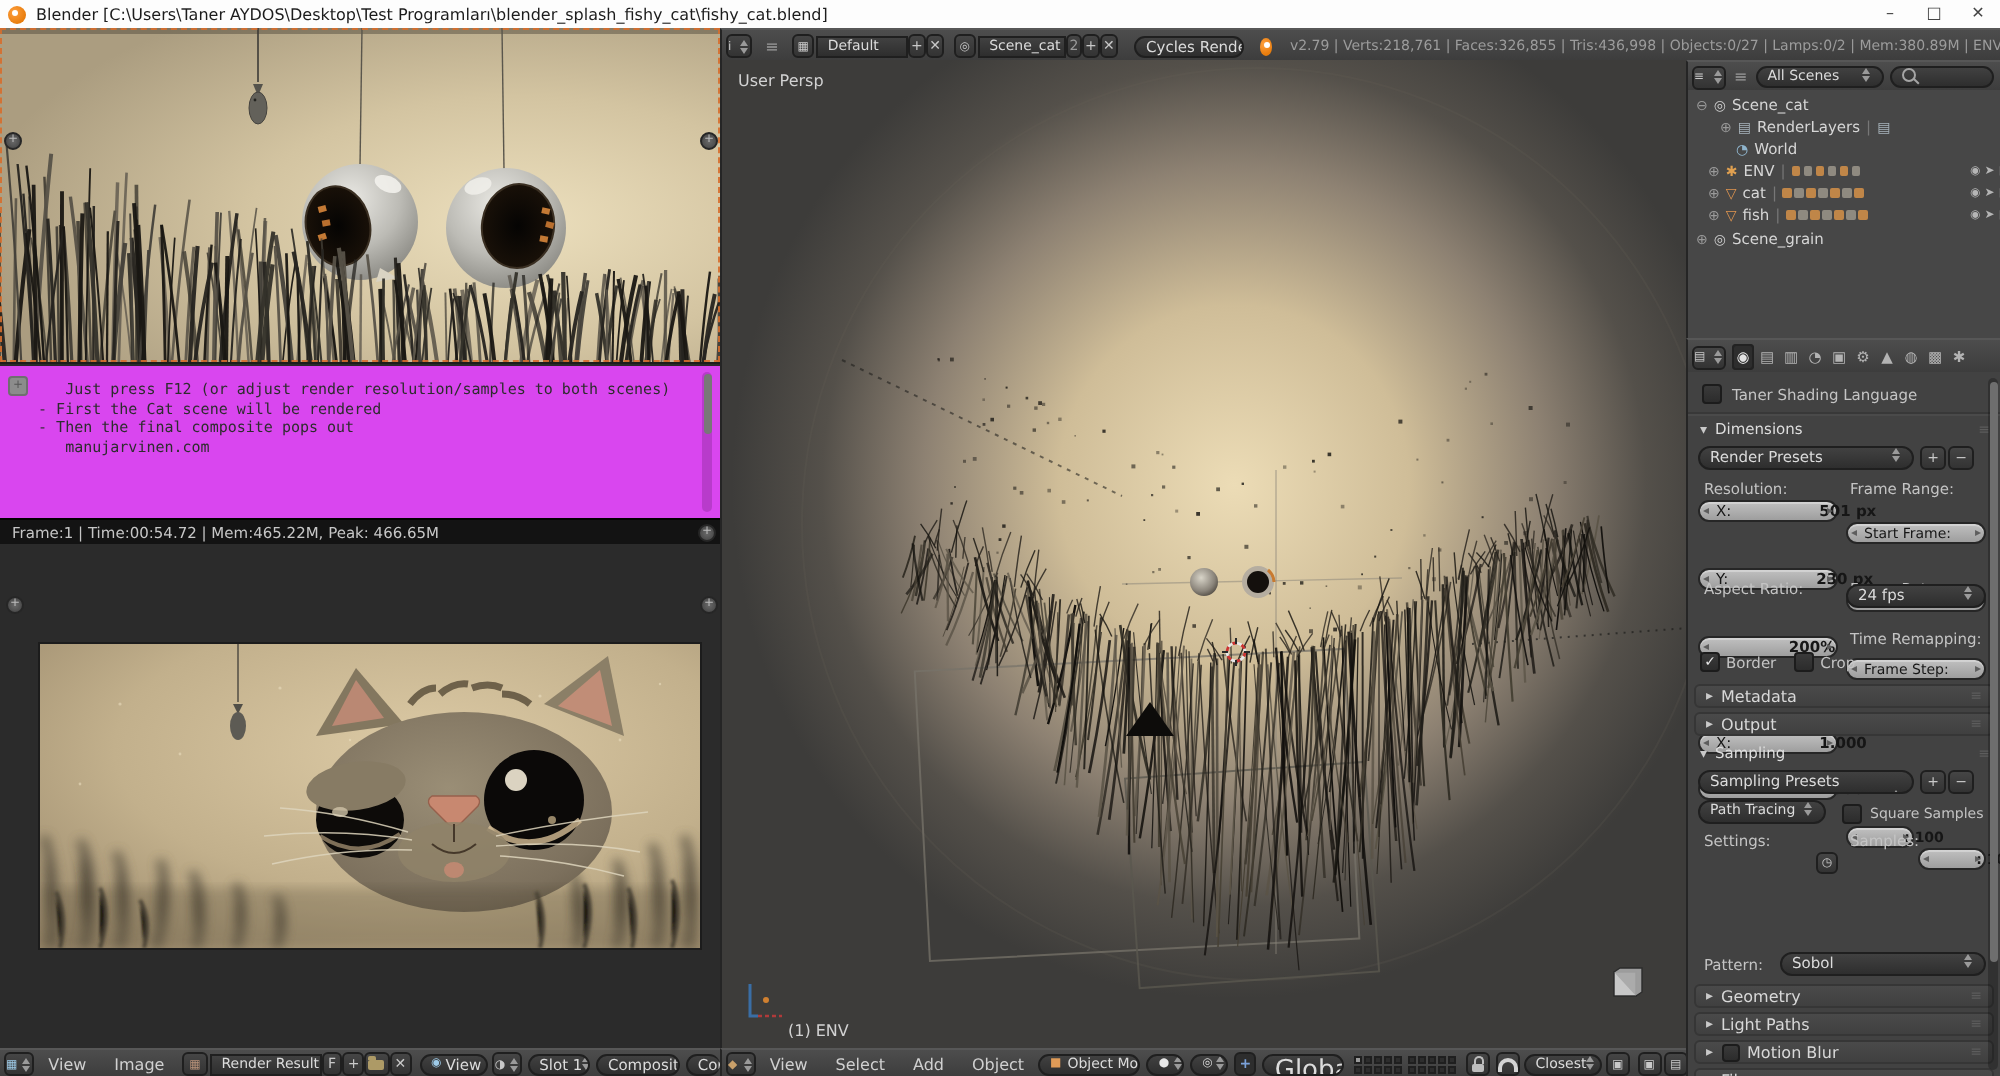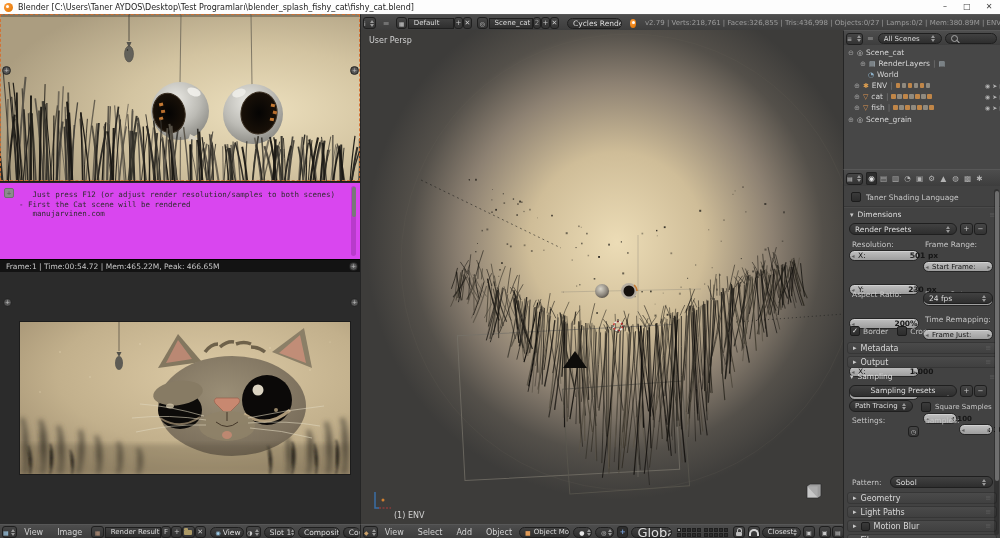--- a/index.html
+++ b/index.html
@@ -12,21 +12,21 @@
   .blogo{width:9px;height:9px;border-radius:50%;background:radial-gradient(circle at 35% 35%,#ff9f3e,#e87d0d 70%);
          margin:0 5px 0 4px;position:relative;}
   .blogo::after{content:"";position:absolute;left:2px;top:2.5px;width:3px;height:3px;border-radius:50%;background:#fff;}
   #win-controls{margin-left:auto;display:flex;align-items:center;height:14px;}
   .winbtn{width:22px;text-align:center;font-size:8px;color:#444;line-height:14px;}
   
   .hdr{background:linear-gradient(#4d4d4d,#3c3c3c);border-top:1px solid #575757;border-bottom:1px solid #252525;
        display:flex;align-items:center;color:#d6d6d6;font-size:8px;}
   .menu{padding:0 7px;color:#d0d0d0;white-space:nowrap;}
   .bd{background:linear-gradient(#414141,#2e2e2e);border:1px solid #1f1f1f;border-radius:7px;color:#dcdcdc;
-      font-size:7.5px;display:flex;align-items:center;padding:0 5px;height:11px;box-sizing:border-box;white-space:nowrap;overflow:hidden;}
+      font-size:7.5px;display:flex;align-items:flex-start;padding:0 5px;height:11px;box-sizing:border-box;white-space:nowrap;overflow:hidden;}
   .sq{background:linear-gradient(#454545,#333);border:1px solid #1f1f1f;border-radius:3px;color:#c9c9c9;
       font-size:7px;display:flex;align-items:center;justify-content:center;height:12px;box-sizing:border-box;}
   .updn{display:inline-block;width:5px;height:7px;position:relative;margin-left:auto;flex:none;}
   .updn::before{content:"";position:absolute;top:0;left:0;border-left:2.5px solid transparent;border-right:2.5px solid transparent;border-bottom:3px solid #9a9a9a;}
   .updn::after{content:"";position:absolute;bottom:0;left:0;border-left:2.5px solid transparent;border-right:2.5px solid transparent;border-top:3px solid #9a9a9a;}
   .nf{position:relative;background:linear-gradient(#c0c0c0,#9e9e9e);border:1px solid #262626;border-radius:8px;
       box-shadow:inset 0 1px rgba(255,255,255,.3);display:flex;align-items:center;justify-content:space-between;
       font-size:7.5px;color:#161616;padding:0 8px;height:11px;box-sizing:border-box;white-space:nowrap;}
   .nf::before{content:"◂";position:absolute;left:1.5px;font-size:6px;color:#5e5e5e;}
   .nf::after{content:"▸";position:absolute;right:1.5px;font-size:6px;color:#5e5e5e;}
@@ -337,21 +337,21 @@
           <path d="M230.1,167 q2.1,-21.1 5.1,-38.4" stroke="#34312a" stroke-width="1.29" fill="none" opacity="0.95"></path>
         </g>
     </svg>
     <div class="dash-border"></div>
     <div class="handle abs" style="left:2px;top:52px;">+</div>
     <div class="handle abs" style="left:350px;top:52px;">+</div>
   </div>
 
   <div class="abs" id="area-text">
     <div class="abs" style="left:4px;top:5px;width:8px;height:8px;background:#8c8c8c;border:1px solid #6f6f6f;border-radius:2px;color:#555;font-size:6px;line-height:8px;text-align:center;">+</div>
-    <div id="notes"><div>     Just press F12 (or adjust render resolution/samples to both scenes)</div><div>  - First the Cat scene will be rendered</div><div></div><div>     manujarvinen.com</div></div>
+    <div id="notes"><div>     Just press F12 (or adjust render resolution/samples to both scenes)</div><div>  - First the Cat scene will be rendered</div><div>  - Then the final composite pops out</div><div></div><div>     manujarvinen.com</div></div>
     <div class="vscroll" style="left:351px;top:3px;height:70px;">
       <div class="vthumb" style="top:1px;height:30px;"></div>
     </div>
   </div>
 
   <div class="abs" style="left:0;top:259px;width:360px;height:13px;background:#131313;display:flex;align-items:center;border-top:1px solid #000;">
     <span style="font-size:7.5px;color:#c6c6c6;padding-left:6px;white-space:nowrap;">Frame:1 | Time:00:54.72 | Mem:465.22M, Peak: 466.65M</span>
     <div class="handle" style="margin-left:auto;margin-right:2px;">+</div>
   </div>
 
@@ -1299,21 +1299,21 @@
         <span class="v">230 px</span>
       </div>
     <div class="nf abs" style="left:79px;top:76px;width:70px;">
         <span style="font-size:7px;">End Frame:</span>
         <span class="v">100</span>
       </div>
     <div class="nf abs" style="left:5px;top:88px;width:70px;justify-content:center;">
         <span class="v">200%</span>
       </div>
     <div class="nf abs" style="left:79px;top:88px;width:70px;">
-        <span style="font-size:7px;">Frame Just:</span>
+        <span style="font-size:7px;">Frame Step:</span>
         <span class="v">1</span>
       </div>
     <div class="abs lbl" style="left:8px;top:104px;">Aspect Ratio:</div>
     <div class="abs lbl" style="left:81px;top:104px;">Frame Rate:</div>
     <div class="nf abs" style="left:5px;top:114px;width:70px;">
         <span>X:</span>
         <span class="v">1.000</span>
       </div>
     <div class="bd abs" style="left:79px;top:106px;width:70px;height:12px;">
         <span>24 fps</span>

